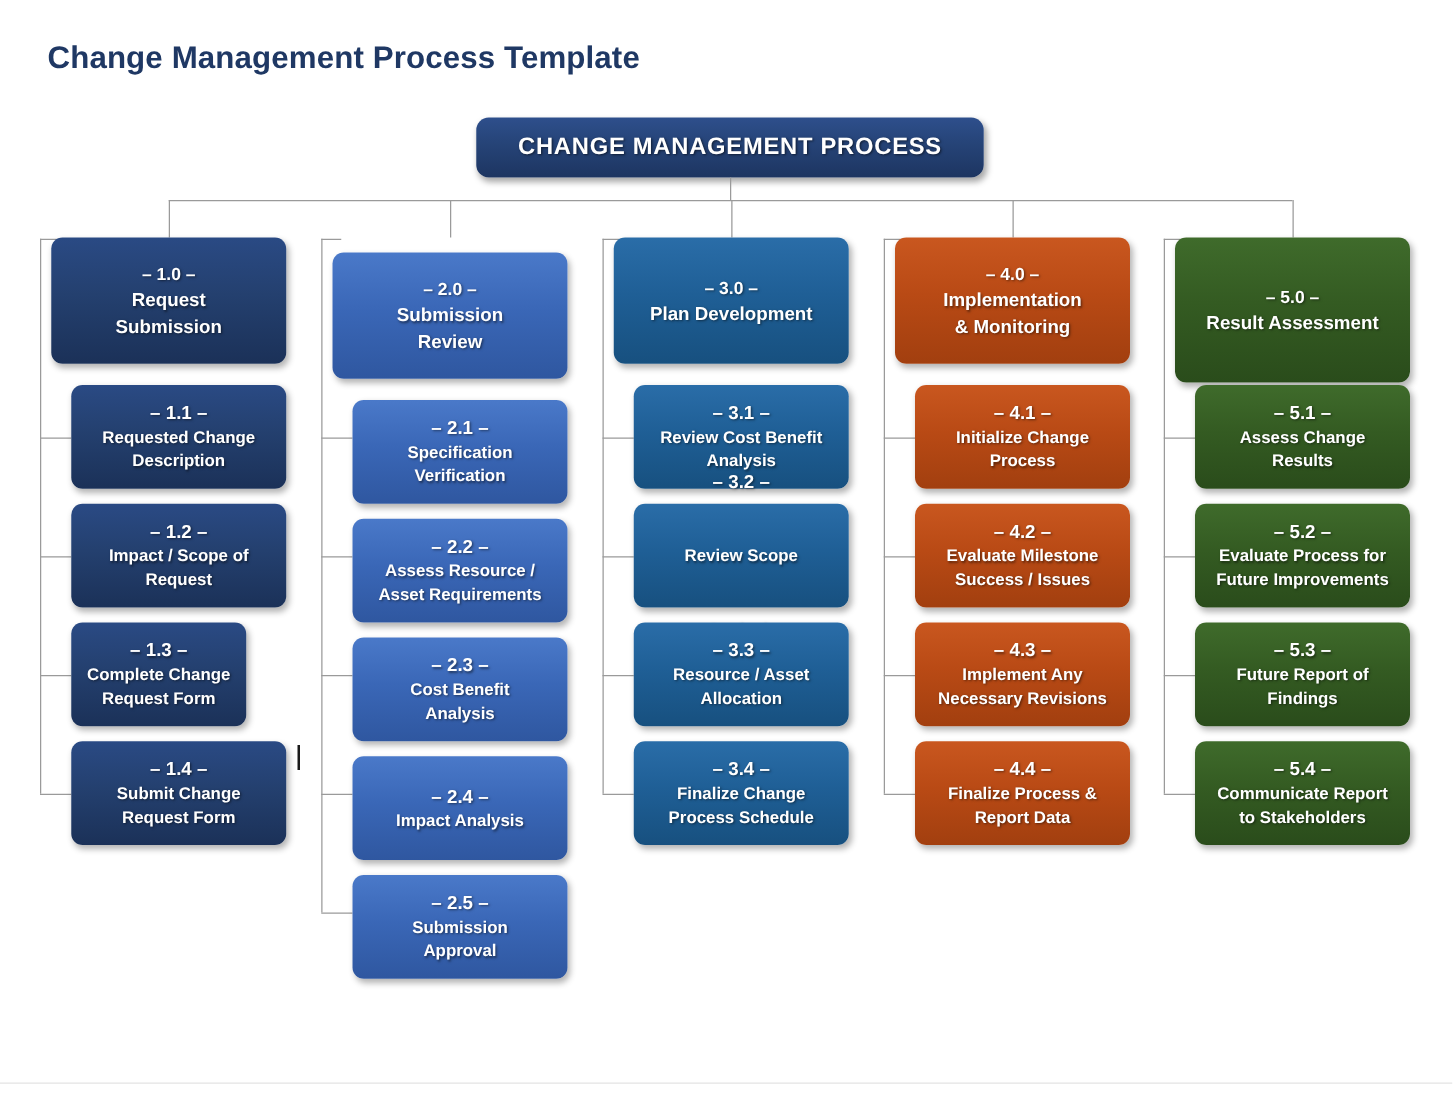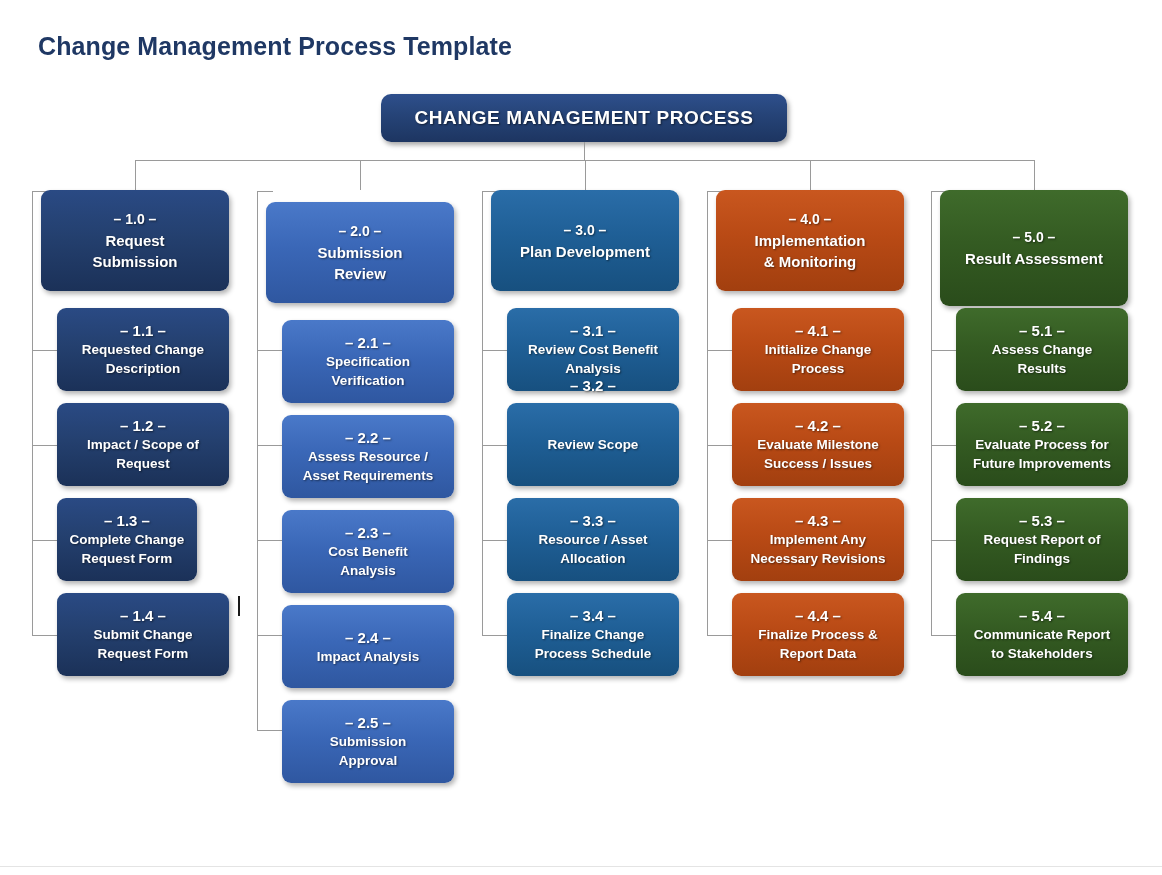--- a/index.html
+++ b/index.html
@@ -279,21 +279,21 @@
         <div class="ttl">Assess Change</div>
         <div class="ttl">Results</div>
       </div>
       <div class="node c5" style="left: 956px; top: 403px; width: 172px; height: 83px;">
         <div class="num">– 5.2 –</div>
         <div class="ttl">Evaluate Process for</div>
         <div class="ttl">Future Improvements</div>
       </div>
       <div class="node c5" style="left: 956px; top: 498px; width: 172px; height: 83px;">
         <div class="num">– 5.3 –</div>
-        <div class="ttl">Request Report of</div>
+        <div class="ttl">Future Report of</div>
         <div class="ttl">Findings</div>
       </div>
       <div class="node c5" style="left: 956px; top: 593px; width: 172px; height: 83px;">
         <div class="num">– 5.4 –</div>
         <div class="ttl">Communicate Report</div>
         <div class="ttl">to Stakeholders</div>
       </div>
     </div>
 
   <div id="caret-artifact"></div>

